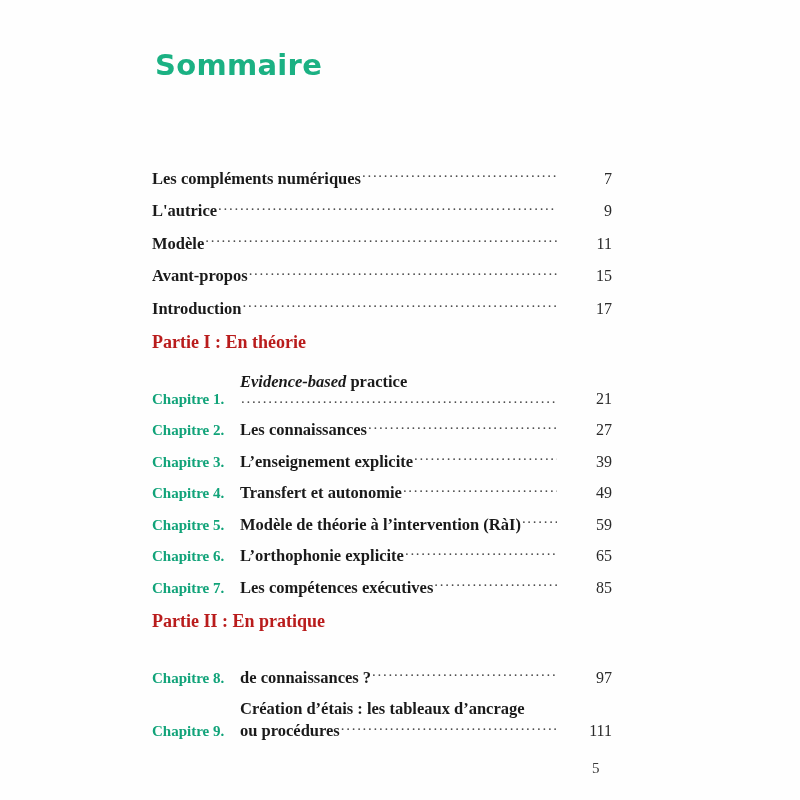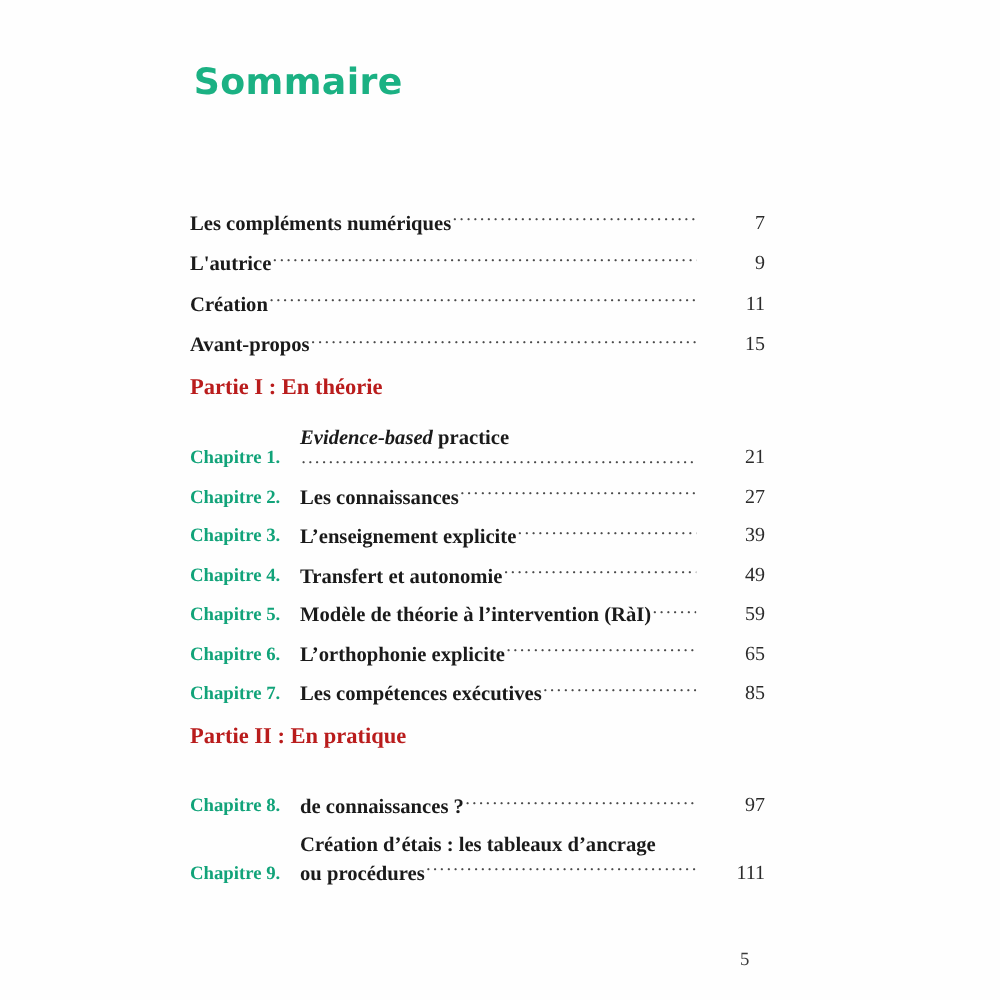--- a/index.html
+++ b/index.html
@@ -174,37 +174,46 @@
           <span class="txt">L'autrice</span>
           <span class="leader"></span>
         </div>
       </div>
       <div class="pagenum">9</div>
     </div>
 
     <div class="row front">
       <div class="title-col">
         <div class="line">
-          <span class="txt">Création</span>
+          <span class="txt">Modèle</span>
           <span class="leader"></span>
         </div>
       </div>
       <div class="pagenum">11</div>
     </div>
 
     <div class="row front">
       <div class="title-col">
         <div class="line">
           <span class="txt">Avant-propos</span>
           <span class="leader"></span>
         </div>
       </div>
       <div class="pagenum">15</div>
     </div>
 
+    <div class="row front">
+      <div class="title-col">
+        <div class="line">
+          <span class="txt">Introduction</span>
+          <span class="leader"></span>
+        </div>
+      </div>
+      <div class="pagenum">17</div>
+    </div>
 
     <div class="part">Partie I : En théorie</div>
 
     <div class="row chapter">
       <div class="chap-label">Chapitre 1.</div>
       <div class="title-col">
         <div class="line plain">
           <span class="txt"><i class="it">Evidence-based</i><span> practice</span></span>
 
         </div>

